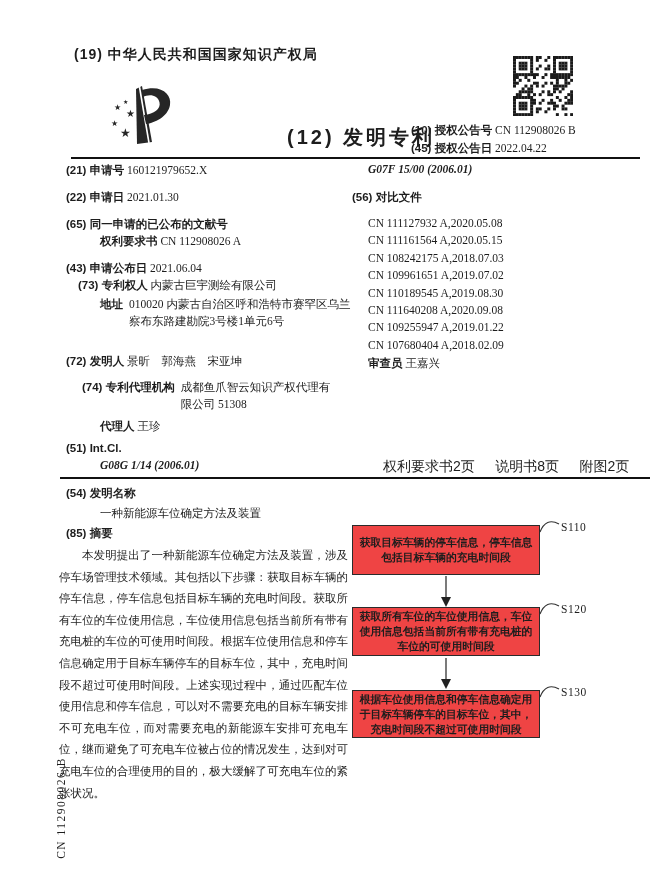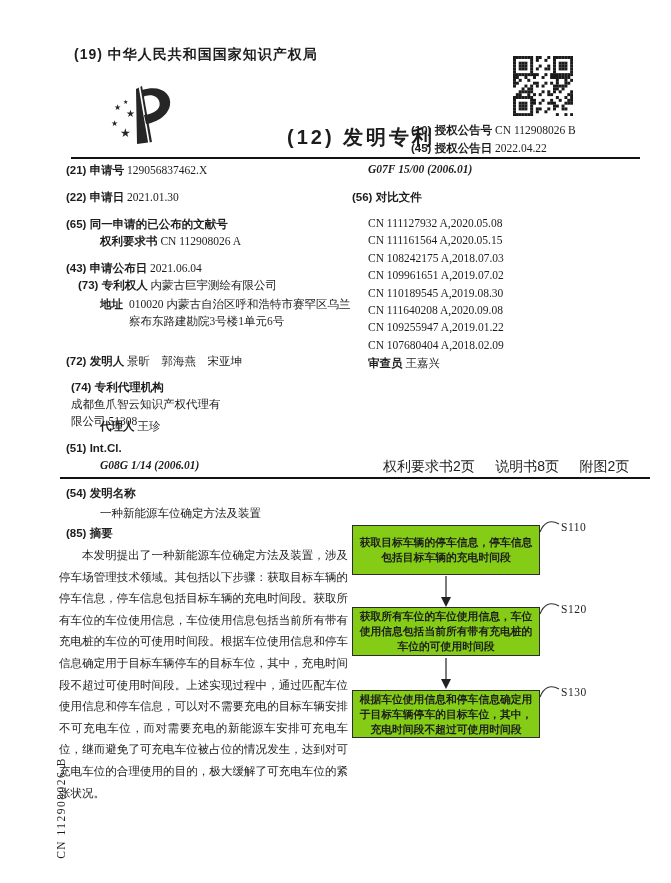--- a/index.html
+++ b/index.html
@@ -14,21 +14,21 @@
   .italic { font-style:italic; font-weight:600; }
   .rule { background:#111; }
   .hang { display:flex; white-space:normal; }
   .hang .lbl { flex:0 0 auto; margin-right:6px; }
   
   .office { left:74px; top:46px; font-size:14px; letter-spacing:1px; }
   .doctype { left:287px; top:88px; font-size:20px; letter-spacing:3px;
              font-family:"Liberation Sans", sans-serif; font-weight:700;margin-top:36px; }
   .grantbox { left:411px; top:121px; font-size:11.5px; line-height:18px; }
   
-  .fbox { left:352px; width:188px; border:1.4px solid #2b2b2b; background:#84cc16;
+  .fbox { left:352px; width:188px; border:1.4px solid #2b2b2b; background:#ef4444;
           display:flex; align-items:center; justify-content:center;
           font-family:"Liberation Sans", sans-serif; font-weight:600;
           font-size:10.8px; line-height:15px; text-align:center; padding:2px 3px; }
   .slabel { left:561px; font-size:11.5px; letter-spacing:0.5px; }
   .cite { line-height:17.4px; font-size:11.5px; }
   .pages span { margin-right:16px; font-size:14px; }
   .sidecode { left:61px; top:808px; transform:translate(-50%,-50%) rotate(-90deg);
               white-space:nowrap; font-size:11.5px; letter-spacing:1.5px; }
   .abstract { left:59px; top:545px; width:289px; font-size:11.5px;
               line-height:21.6px; text-align:justify; text-indent:2em; }
@@ -272,21 +272,21 @@
   <div class="row">
     <span class="lbl">(45) 授权公告日</span>
     <span class="val">2022.04.22</span>
   </div>
 </div>
 
 <div class="abs rule" style="left:71px; top:157px; width:569px; height:2px;"></div>
 
 <div class="abs row sz" style="left:66px; top:163px;">
   <span class="lbl">(21) 申请号</span>
-  <span class="val">129056837462.X</span>
+  <span class="val">160121979652.X</span>
 </div>
 <div class="abs row sz" style="left:66px; top:190px;">
   <span class="lbl">(22) 申请日</span>
   <span class="val">2021.01.30</span>
 </div>
 <div class="abs row sz lbl" style="left:66px; top:217px;">(65) 同一申请的已公布的文献号</div>
 <div class="abs row sz" style="left:100px; top:234px;">
   <span class="lbl">权利要求书</span>
   <span class="val">CN 112908026 A</span>
 </div>
@@ -299,21 +299,21 @@
   <span class="val">内蒙古巨宇测绘有限公司</span>
 </div>
 <div class="abs sz hang" style="left:100px; top:296px; width:252px; line-height:17px;">
   <span class="lbl">地址</span>
   <span class="val" style="width:222px;">010020 内蒙古自治区呼和浩特市赛罕区乌兰察布东路建勘院3号楼1单元6号</span>
 </div>
 <div class="abs row sz" style="left:66px; top:354px;">
   <span class="lbl">(72) 发明人</span>
   <span class="val">景昕　郭海燕　宋亚坤</span>
 </div>
-<div class="abs sz hang" style="left:71px; top:379px; width:282px; line-height:17px;flex-direction:column;">
+<div class="abs sz hang" style="left:82px; top:379px; width:282px; line-height:17px;">
   <span class="lbl">(74) 专利代理机构</span>
   <span class="val" style="width:156px;">成都鱼爪智云知识产权代理有限公司 51308</span>
 </div>
 <div class="abs row sz" style="left:100px; top:419px;">
   <span class="lbl">代理人</span>
   <span class="val">王珍</span>
 </div>
 <div class="abs row sz lbl" style="left:66px; top:442px;">(51) Int.Cl.</div>
 <div class="abs row sz italic" style="left:100px; top:459px;">G08G 1/14 (2006.01)</div>
 

